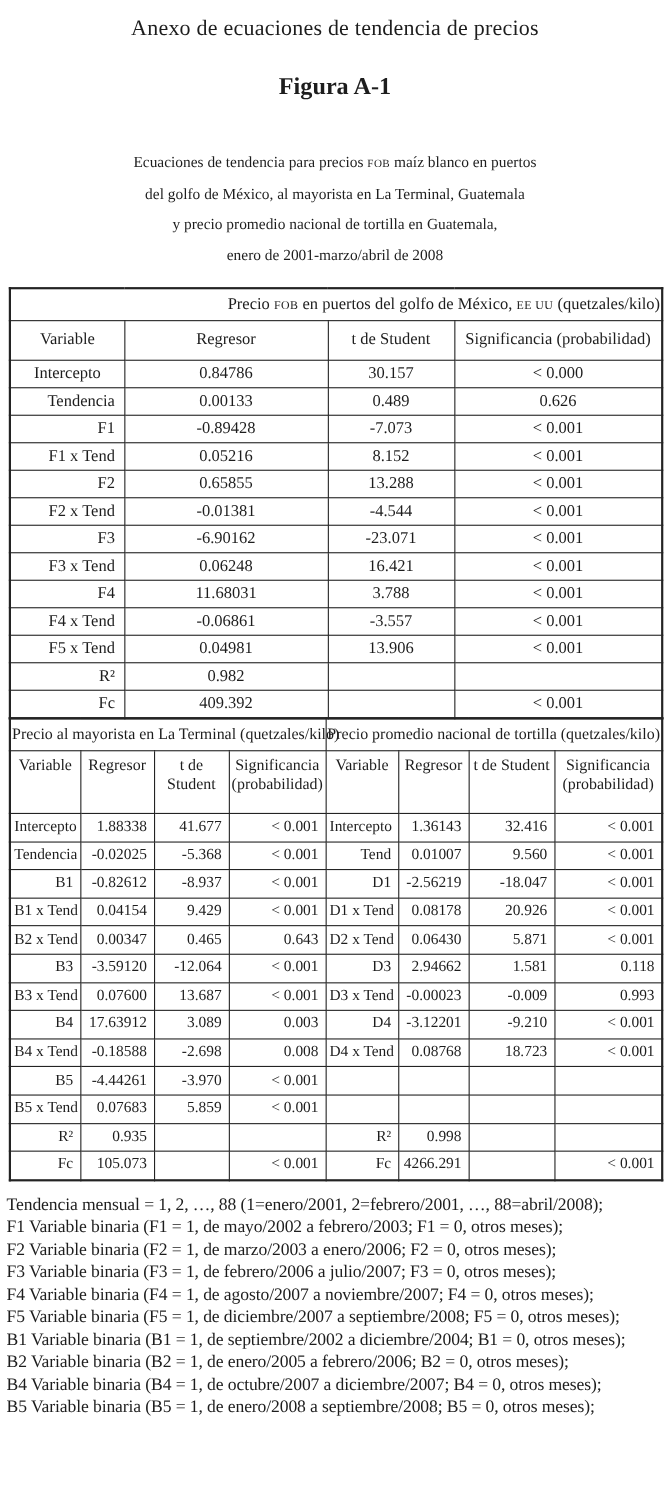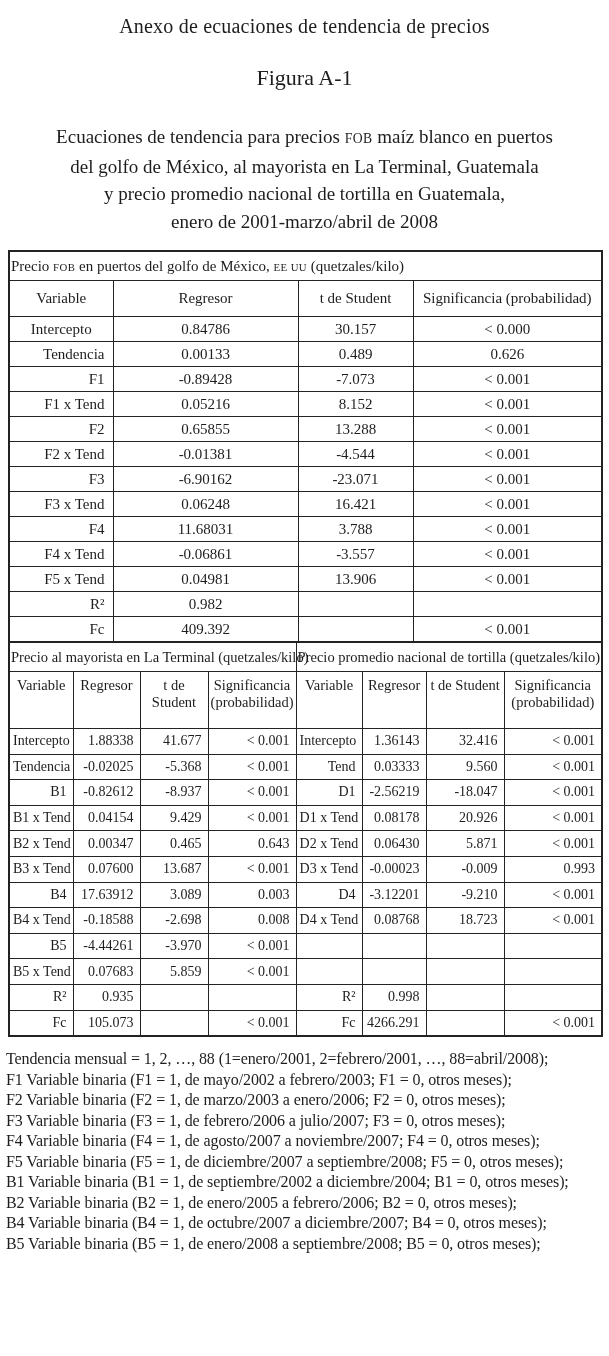--- a/index.html
+++ b/index.html
@@ -6,40 +6,40 @@
   body{
     width:609px;height:1356px;background:#ffffff;color:#1d1d1d;
     font-family:"Liberation Serif", serif;
     overflow:hidden;
   }
   .page-title{
     text-align:center;font-size:20px;font-weight:400;
     padding-top:15px;letter-spacing:0.2px;
   }
   .figure-label{
-    text-align:center;font-size:22px;font-weight:400;margin-top:27px;
+    text-align:center;font-size:22px;font-weight:700;margin-top:27px;
   }
   .description{
-    text-align:center;font-size:19px;line-height:27.5px;margin-top:32px;
+    text-align:center;font-size:14px;line-height:27.5px;margin-top:44px;
   }
   .sc{font-size:0.72em;letter-spacing:0.4px;}
   table{
     border-collapse:collapse;table-layout:fixed;
     margin:0 0 0 8px;width:593px;
     border:2px solid #232323;
   }
   #table-fob{margin-top:15px;}
   #table-side{margin-top:-2px;}
   th,td{
     border:1px solid #232323;font-weight:400;color:#1d1d1d;
     white-space:nowrap;overflow:visible;
   }
   
   #table-fob th,#table-fob td{font-size:15px;}
-  #table-fob .band th{height:26px;text-align:left;}
+  #table-fob .band th{height:26px;text-align:right;}
   #table-fob thead tr.cols th{height:33px;text-align:center;}
   #table-fob tbody td{height:22px;padding:1px 8px;}
   
   #table-side th,#table-side td{font-size:14px;}
   #table-side .band th{height:26px;text-align:center;font-size:14.5px;}
   #table-side thead tr.cols th{
     height:50px;text-align:center;vertical-align:top;
     padding-top:5px;white-space:normal;line-height:17px;font-size:14.5px;
   }
   #table-side tbody td{height:22.6px;padding:1px 6px 1px 3px;}
@@ -202,21 +202,21 @@
         <td class="al-right">1.36143</td>
         <td class="al-right">32.416</td>
         <td class="al-right">&lt; 0.001</td>
       </tr>
       <tr>
         <td class="al-left">Tendencia</td>
         <td class="al-right">-0.02025</td>
         <td class="al-right">-5.368</td>
         <td class="al-right">&lt; 0.001</td>
         <td class="al-right">Tend</td>
-        <td class="al-right">0.03333</td>
+        <td class="al-right">0.01007</td>
         <td class="al-right">9.560</td>
         <td class="al-right">&lt; 0.001</td>
       </tr>
       <tr>
         <td class="al-left">B1</td>
         <td class="al-right">-0.82612</td>
         <td class="al-right">-8.937</td>
         <td class="al-right">&lt; 0.001</td>
         <td class="al-right">D1</td>
         <td class="al-right">-2.56219</td>
@@ -235,20 +235,30 @@
       </tr>
       <tr>
         <td class="al-left">B2 x Tend</td>
         <td class="al-right">0.00347</td>
         <td class="al-right">0.465</td>
         <td class="al-right">0.643</td>
         <td class="al-right">D2 x Tend</td>
         <td class="al-right">0.06430</td>
         <td class="al-right">5.871</td>
         <td class="al-right">&lt; 0.001</td>
+      </tr>
+      <tr>
+        <td class="al-left">B3</td>
+        <td class="al-right">-3.59120</td>
+        <td class="al-right">-12.064</td>
+        <td class="al-right">&lt; 0.001</td>
+        <td class="al-right">D3</td>
+        <td class="al-right">2.94662</td>
+        <td class="al-right">1.581</td>
+        <td class="al-right">0.118</td>
       </tr>
       <tr>
         <td class="al-left">B3 x Tend</td>
         <td class="al-right">0.07600</td>
         <td class="al-right">13.687</td>
         <td class="al-right">&lt; 0.001</td>
         <td class="al-right">D3 x Tend</td>
         <td class="al-right">-0.00023</td>
         <td class="al-right">-0.009</td>
         <td class="al-right">0.993</td>

